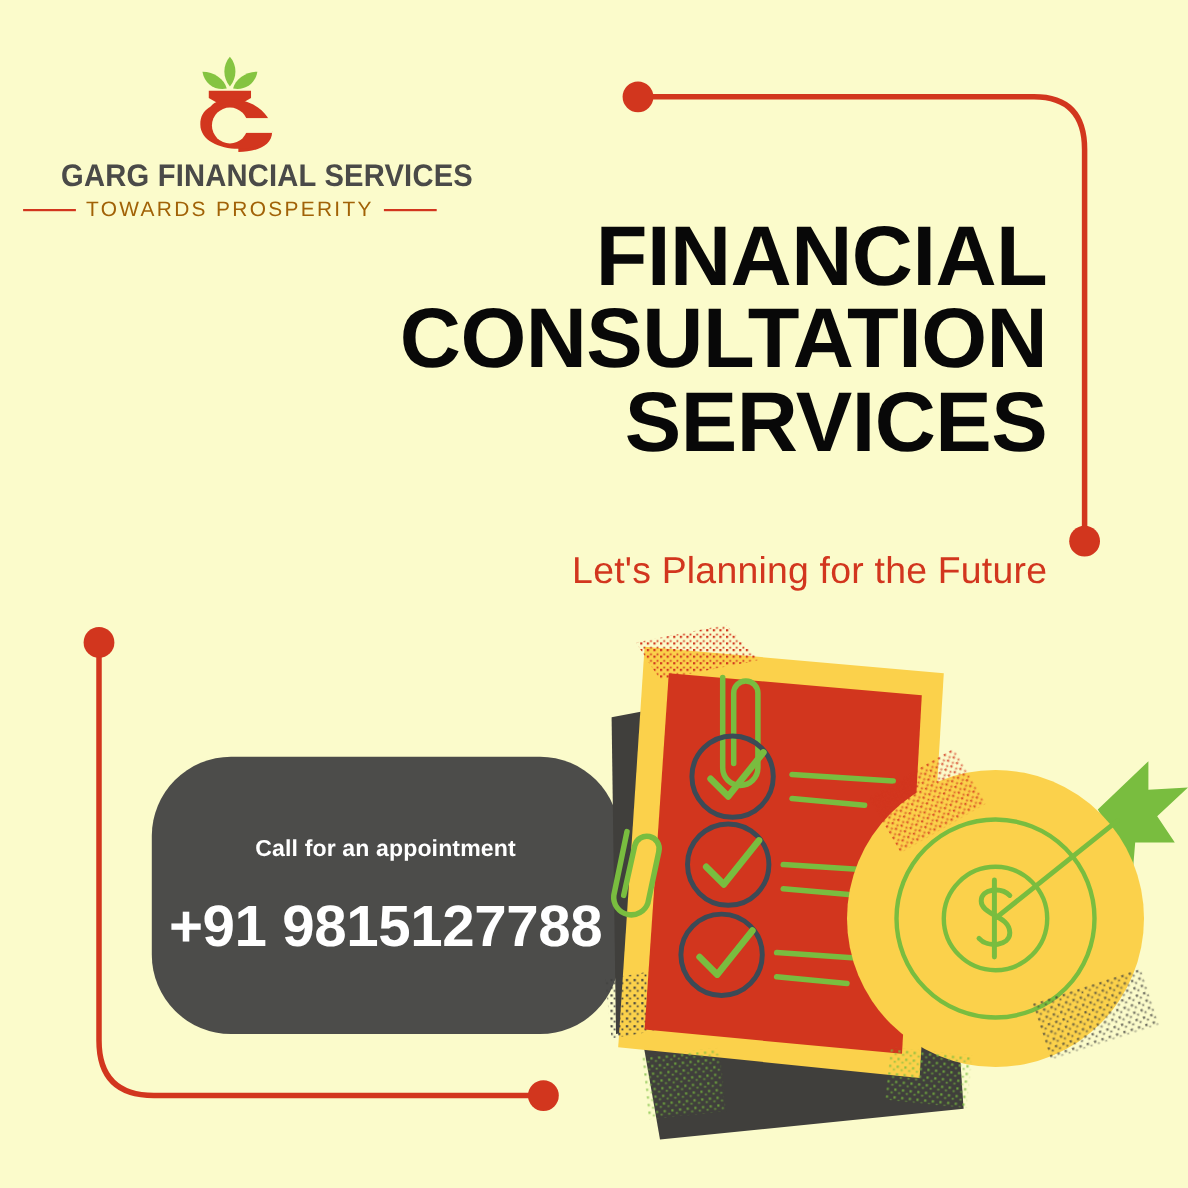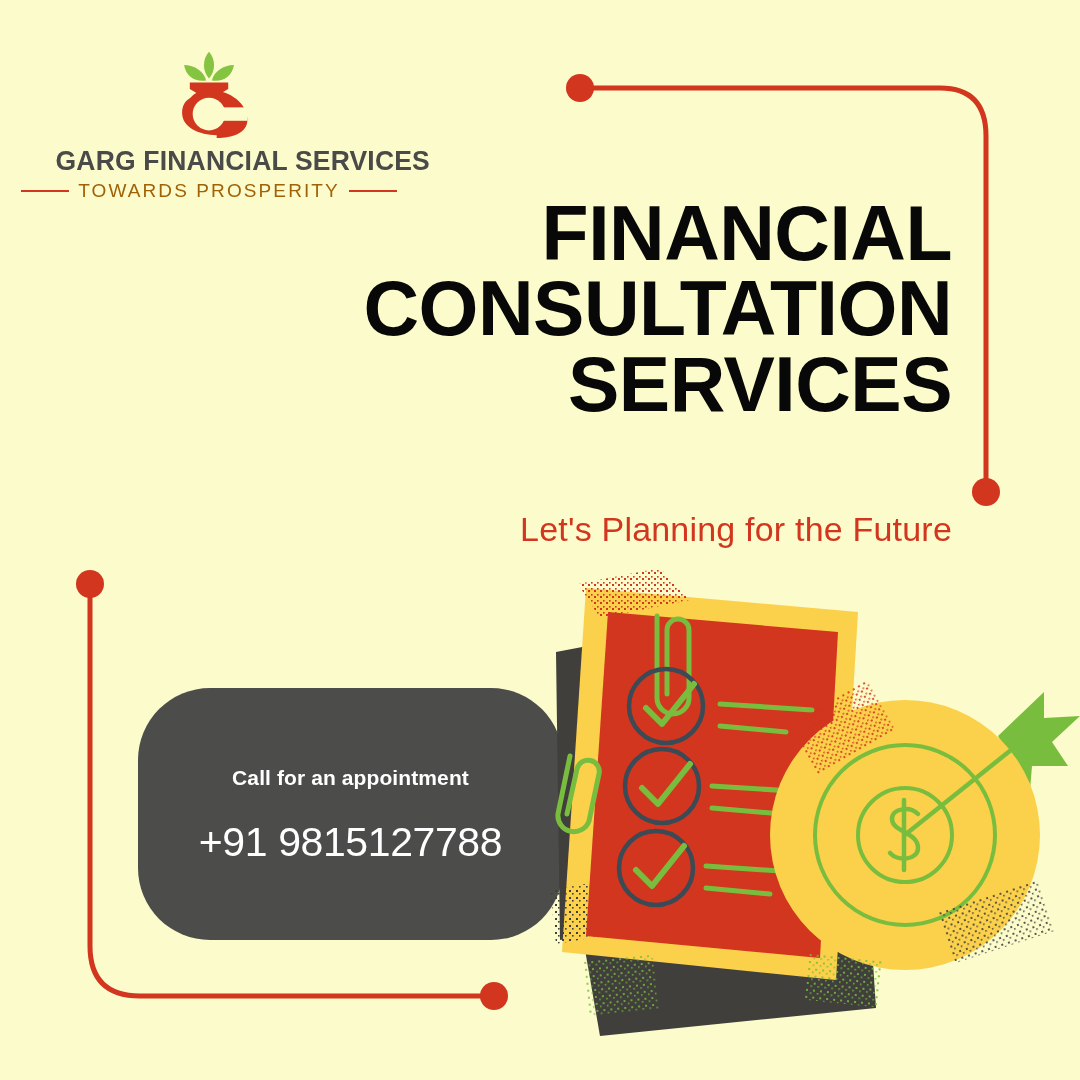--- a/index.html
+++ b/index.html
@@ -96,21 +96,20 @@
   #subheadline {
     position: absolute;
     right: 160px;
     top: 500px;
     width: 760px;
     text-align: right;
     color: #d2361e;
     font-size: 34px;
     font-weight: normal;
     letter-spacing: 0.2px;
-    margin-top: 10px;
   }
 
   
   #contact-card {
     position: absolute;
     left: 138px;
     top: 688px;
     width: 425px;
     height: 252px;
     background: #4c4c4a;
@@ -123,22 +122,22 @@
   }
   #contact-label {
     color: #ffffff;
     font-size: 21px;
     font-weight: bold;
     letter-spacing: 0.1px;
     margin-bottom: 14px;
   }
   #contact-phone {
     color: #ffffff;
-    font-size: 41px;
-    font-weight: normal;
+    font-size: 53px;
+    font-weight: bold;
     letter-spacing: -0.4px;
     line-height: 1;
   }
   #contact-website {
     color: #f2f2f2;
     font-size: 27px;
     font-weight: normal;
     letter-spacing: -0.1px;
     margin-top: 6px;
   }

